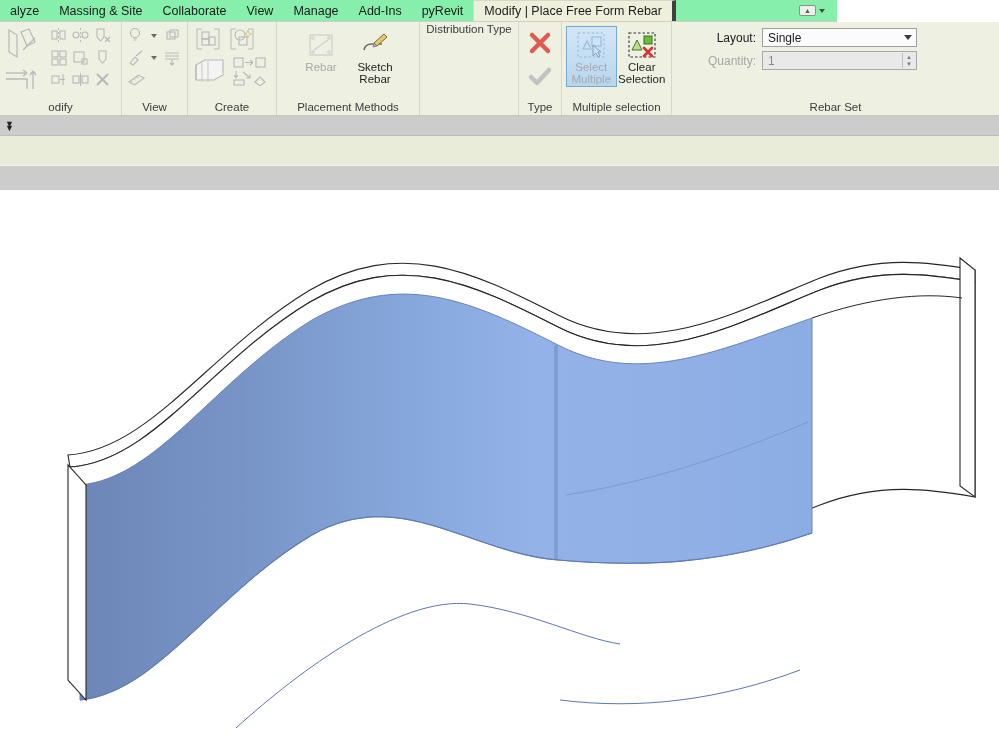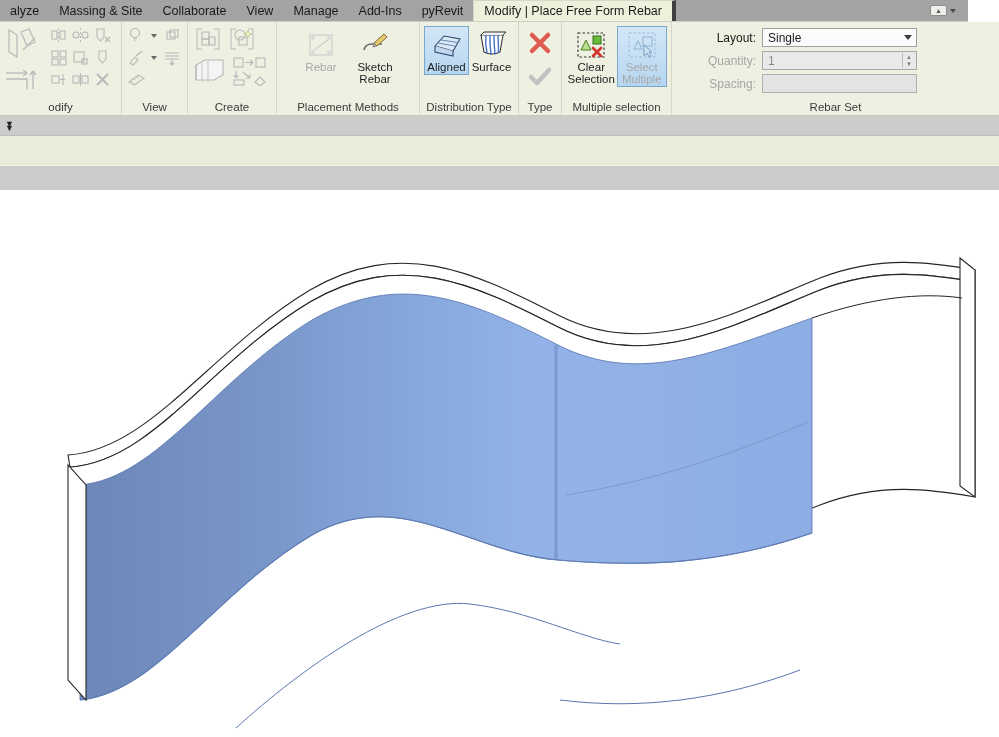--- a/index.html
+++ b/index.html
@@ -6,22 +6,22 @@
   html, body {
     width: 999px; height: 737px;
     font-family: "Liberation Sans", sans-serif;
     overflow: hidden;
     background: #ffffff;
   }
   #app { position: relative; width: 999px; height: 737px; }
 
   
   .tabbar {
-    position: absolute; top: 0; left: 0; width: 968px; height: 22px;
-    background: #a3a3a3;
+    position: absolute; top: 0; left: 0; width: 837px; height: 22px;
+    background: #86efac;
     border-bottom: 1px solid #cfcfc6;
     display: flex; align-items: stretch;
     font-size: 12.5px; color: #1a1a1a;
   }
   .tab {
     display: flex; align-items: center;
     padding: 0 10px;
     white-space: nowrap;
     cursor: default;
   }
@@ -451,45 +451,20 @@
               <path d="M14 13 L17 16 L13 17 Z" fill="#b0b0b0" stroke="#7a7a7a" stroke-width="0.8"></path>
             </svg>
           </div>
           <div class="lbl">Sketch Rebar</div>
         </div>
       </div>
       <div class="panel-title">Placement Methods</div>
     </div>
 
     <div class="panel" style="width:99px">
-      <div class="panel-body" style="justify-content:center;gap:0;padding-top:4px">
-        <div class="rbtn active" style="width:48px">
-          <div class="icoslot">
-            <svg width="32" height="30" viewBox="0 0 32 30">
-              <path d="M4 16 L13 6 L29 9 L22 21 Z" fill="#dce9f7" stroke="#2e4a6e" stroke-width="1.1"></path>
-              <path d="M7 13 L24 16 M10 10 L27 12.5" stroke="#5a7fae" stroke-width="0.9"></path>
-              <path d="M4 16 L4 22 L22 26 L22 21" fill="#c3d8ef" stroke="#2e4a6e" stroke-width="1.1"></path>
-            </svg>
-          </div>
-          <div class="lbl">Aligned</div>
-        </div>
-        <div class="rbtn" style="width:48px">
-          <div class="icoslot">
-            <svg width="32" height="30" viewBox="0 0 32 30">
-              <path d="M5 5 L27 5 L24 22 Q16 26 8 22 Z" fill="#ffffff" stroke="#333" stroke-width="1.1"></path>
-              <path d="M10 5 Q9 14 11 23" stroke="#4472c4" stroke-width="1.4" fill="none"></path>
-              <path d="M14 5 Q13.5 14 15 24.5" stroke="#4472c4" stroke-width="1.4" fill="none"></path>
-              <path d="M18 5 Q18 14 19 24.5" stroke="#4472c4" stroke-width="1.4" fill="none"></path>
-              <path d="M22 5 Q22.5 14 22.5 23" stroke="#4472c4" stroke-width="1.4" fill="none"></path>
-              <path d="M5 5 L8 2 L30 2 L27 5" fill="#f0f0f0" stroke="#333" stroke-width="1"></path>
-            </svg>
-          </div>
-          <div class="lbl">Surface</div>
-        </div>
-      </div>
       <div class="panel-title">Distribution Type</div>
     </div>
 
     <div class="panel" style="width:43px">
       <div class="panel-body" style="flex-direction:column;align-items:center;gap:2px;padding-top:5px">
         <div class="icoslot">
           <svg width="26" height="26" viewBox="0 0 26 26">
             <path d="M5 5 L21 21 M21 5 L5 21" stroke="#e05a4f" stroke-width="4.5" stroke-linecap="round"></path>
           </svg>
         </div>
@@ -498,41 +473,41 @@
             <path d="M4 13 L10 19 L22 6" stroke="#c2c2c2" stroke-width="4.5" fill="none" stroke-linecap="round" stroke-linejoin="round"></path>
           </svg>
         </div>
       </div>
       <div class="panel-title">Type</div>
     </div>
 
 
     <div class="panel" style="width:110px">
       <div class="panel-body" style="justify-content:center;gap:0;padding-top:4px">
+        <div class="rbtn big active disabled">
+          <div class="icoslot">
+            <svg width="30" height="28" viewBox="0 0 30 28">
+              <rect x="2" y="2" width="26" height="24" fill="none" stroke="#9ab8d4" stroke-width="1" stroke-dasharray="2.5 2"></rect>
+              <path d="M7 18 L11 10 L15 18 Z" fill="none" stroke="#9ab8d4" stroke-width="1.1"></path>
+              <rect x="16" y="6" width="9" height="9" fill="none" stroke="#9ab8d4" stroke-width="1.1"></rect>
+              <path d="M17 14 L17 25 L20 22 L22 26 L24 25 L22 21 L25 21 Z" fill="#cfe0ef" stroke="#7aa0c4" stroke-width="1"></path>
+            </svg>
+          </div>
+          <div class="lbl">Select Multiple</div>
+        </div>
         <div class="rbtn big">
           <div class="icoslot">
             <svg width="30" height="28" viewBox="0 0 30 28">
               <rect x="2" y="2" width="26" height="24" fill="none" stroke="#333" stroke-width="1.1" stroke-dasharray="2.5 2"></rect>
               <path d="M5 19 L10 9 L15 19 Z" fill="#b8e08c" stroke="#4a7a22" stroke-width="1"></path>
               <rect x="17" y="5" width="8" height="8" fill="#6cbb3c" stroke="#35701c" stroke-width="1"></rect>
               <path d="M17 17 L25 25 M25 17 L17 25" stroke="#d0342c" stroke-width="2.6" stroke-linecap="round"></path>
             </svg>
           </div>
           <div class="lbl">Clear Selection</div>
-        </div>
-        <div class="rbtn big active disabled">
-          <div class="icoslot">
-            <svg width="30" height="28" viewBox="0 0 30 28">
-              <rect x="2" y="2" width="26" height="24" fill="none" stroke="#9ab8d4" stroke-width="1" stroke-dasharray="2.5 2"></rect>
-              <path d="M7 18 L11 10 L15 18 Z" fill="none" stroke="#9ab8d4" stroke-width="1.1"></path>
-              <rect x="16" y="6" width="9" height="9" fill="none" stroke="#9ab8d4" stroke-width="1.1"></rect>
-              <path d="M17 14 L17 25 L20 22 L22 26 L24 25 L22 21 L25 21 Z" fill="#cfe0ef" stroke="#7aa0c4" stroke-width="1"></path>
-            </svg>
-          </div>
-          <div class="lbl">Select Multiple</div>
         </div>
       </div>
       <div class="panel-title">Multiple selection</div>
     </div>
 
     <div class="panel" style="flex:1">
       <div class="panel-body" style="padding:0">
         <div class="rebarset-body">
           <div class="frow">
             <div class="flabel">Layout:</div>
@@ -545,24 +520,20 @@
           </div>
           <div class="frow">
             <div class="flabel dim">Quantity:</div>
             <div class="spin">
               <span>1</span>
               <span class="spinbtns">
                 <span>▲</span>
                 <span>▼</span>
               </span>
             </div>
-          </div>
-          <div class="frow">
-            <div class="flabel dim">Spacing:</div>
-            <div class="flat-empty"></div>
           </div>
         </div>
       </div>
       <div class="panel-title">Rebar Set</div>
     </div>
 
   </div>
 
   <div class="collapsebar">
     <div class="dblcaret">

